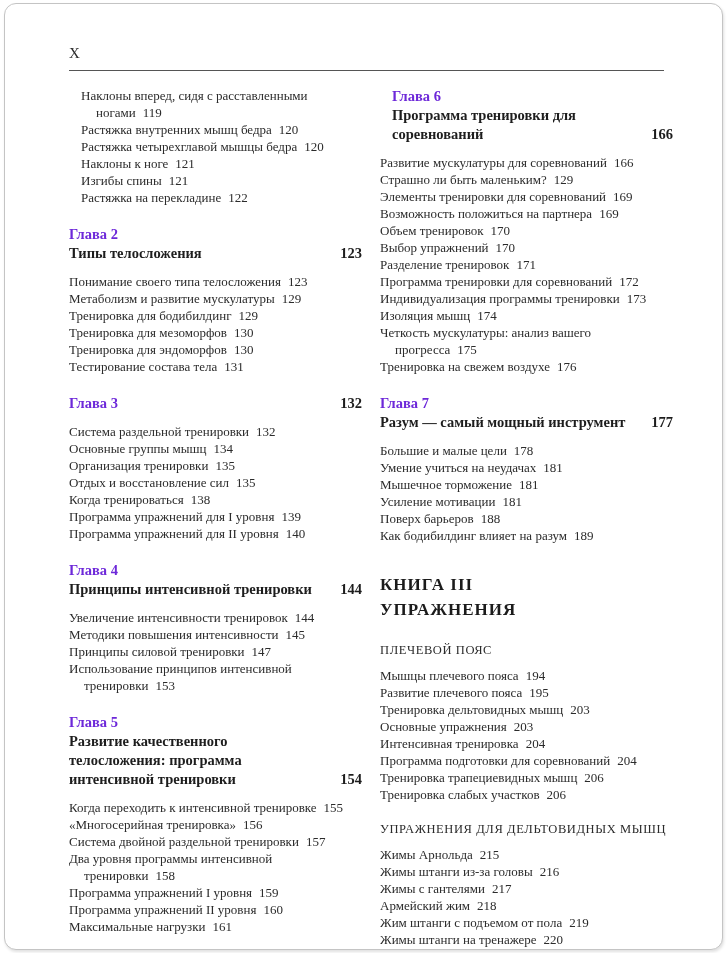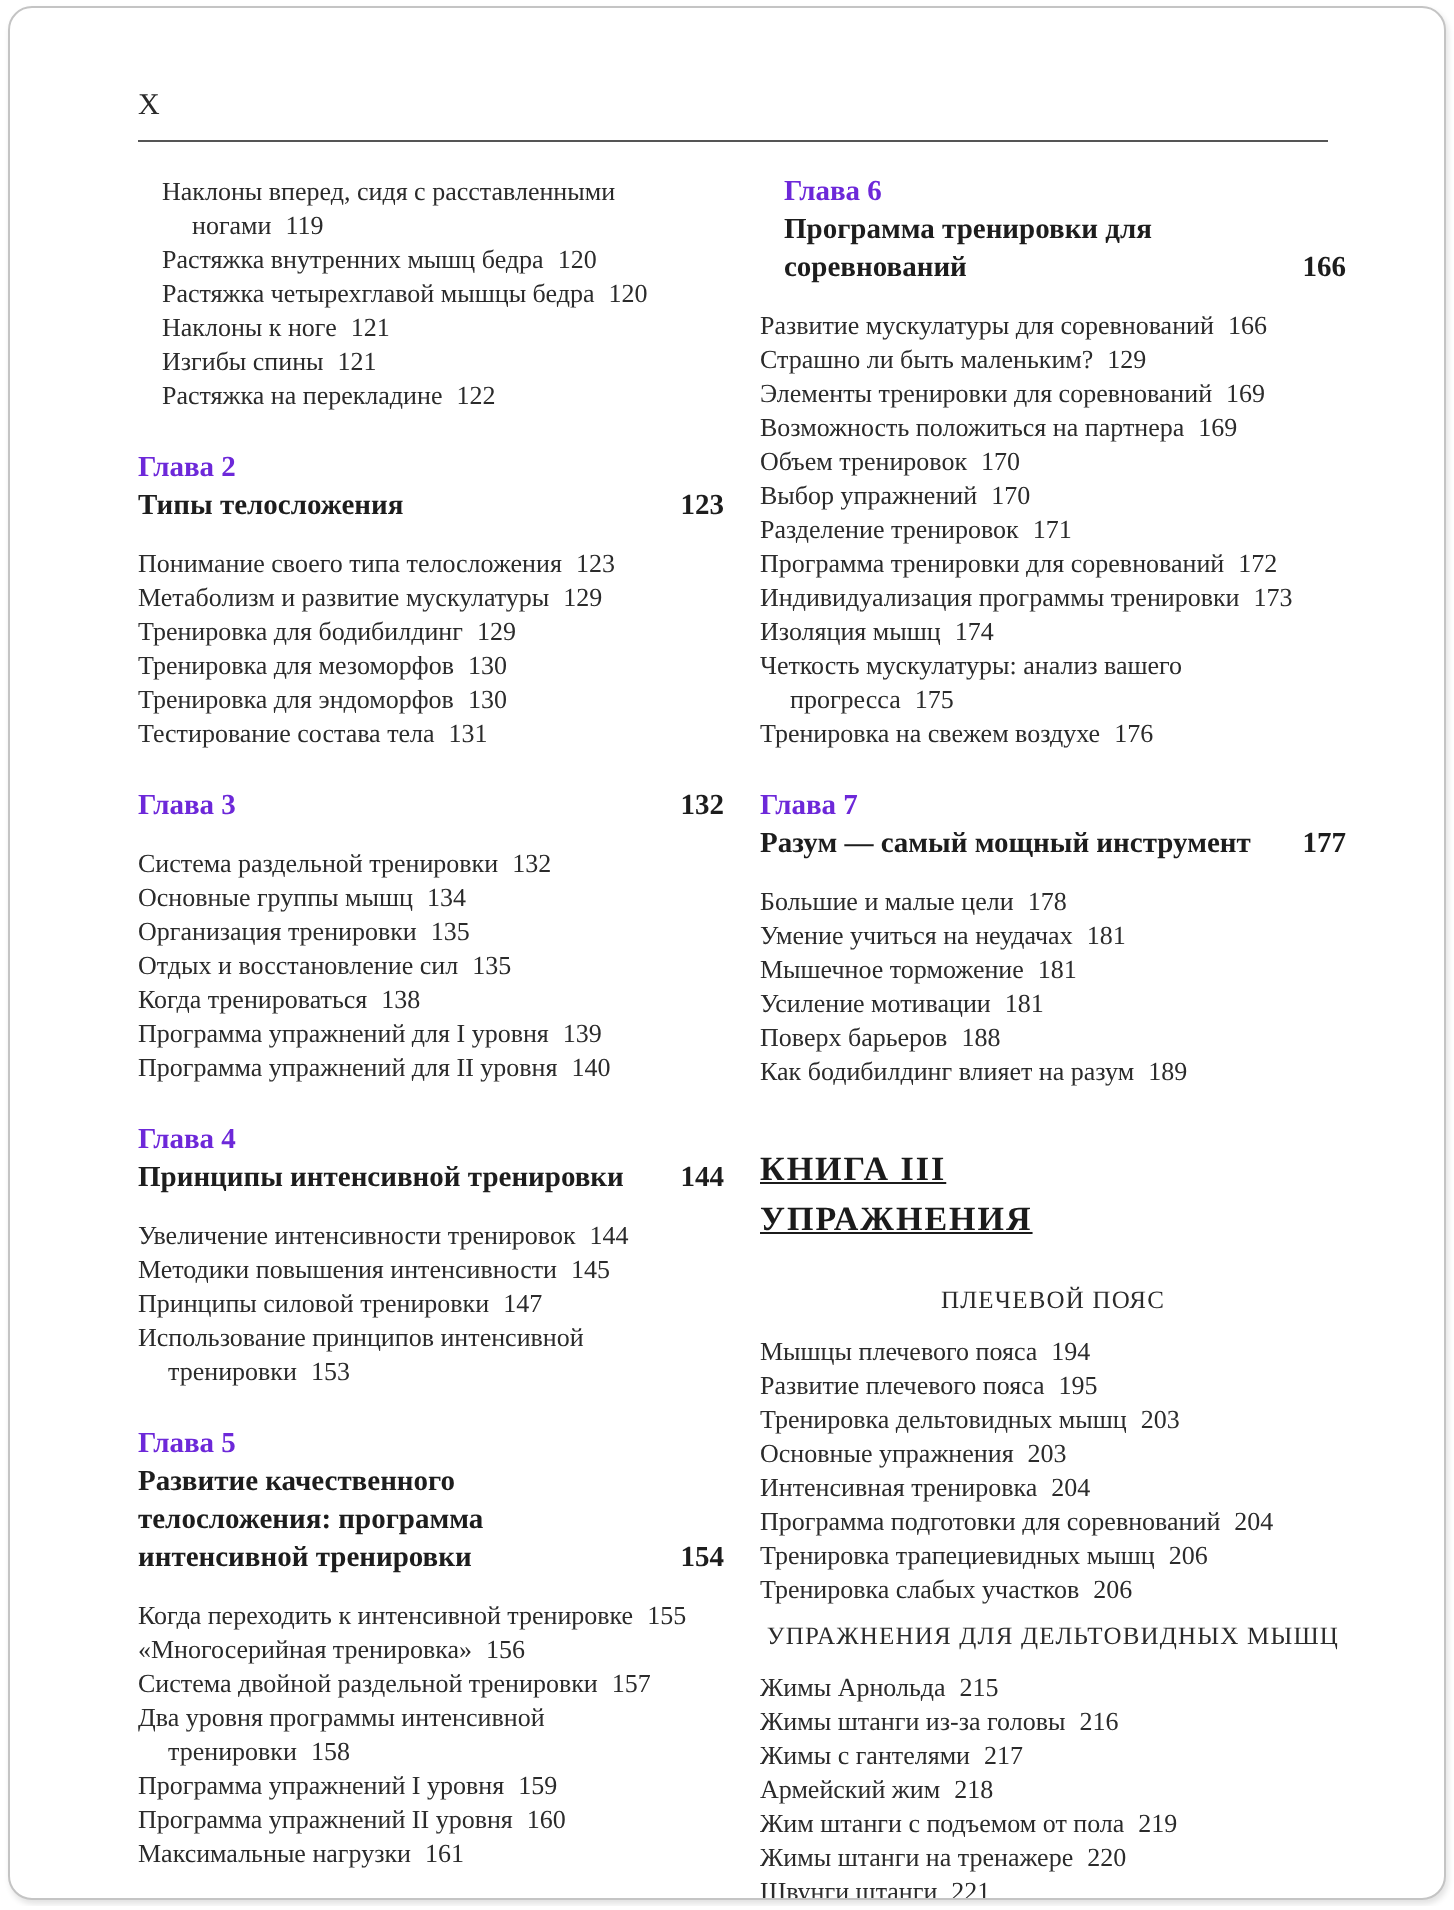--- a/index.html
+++ b/index.html
@@ -86,31 +86,29 @@
   .part-heading {
     margin-top: 28px;
     margin-bottom: 20px;
   }
   .part-line {
     font-weight: bold;
     font-size: 17px;
     line-height: 25px;
     letter-spacing: 1px;
     color: #1b1b1b;
-    text-decoration: underline;
   }
 
   .section-heading {
-    margin-top: 7px;
+    margin-top: 18px;
     margin-bottom: 8px;
     font-size: 12.5px;
     line-height: 17px;
     letter-spacing: 0.6px;
     color: #2b2b2b;
-    text-align: center;
   }
 </style>
 </head>
 <body>
 
 <div class="page">
   <div class="page-inner">
     <div class="page-header">X</div>
     <hr class="header-rule">
     <div class="toc-columns" id="cols">

